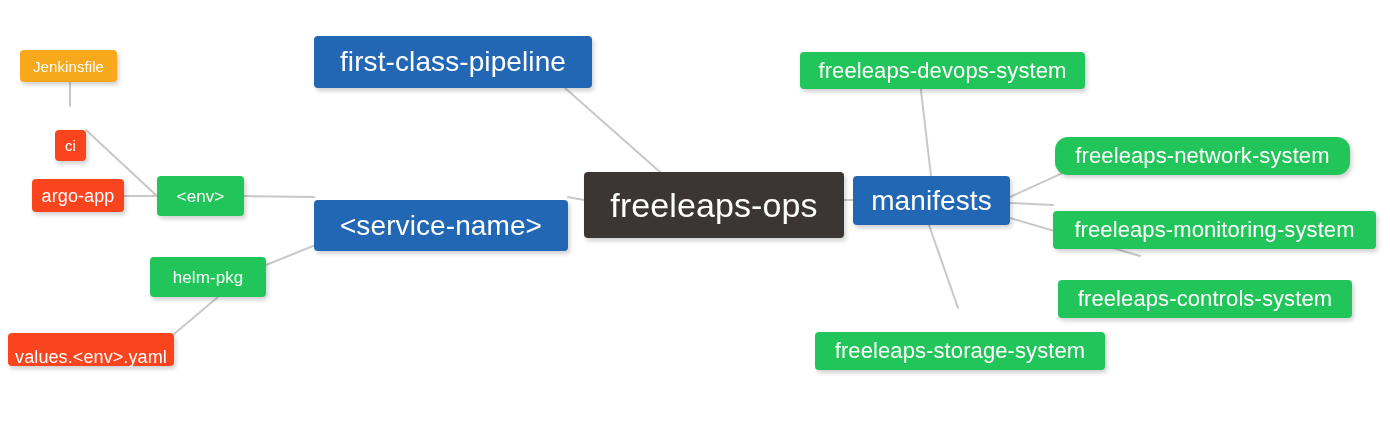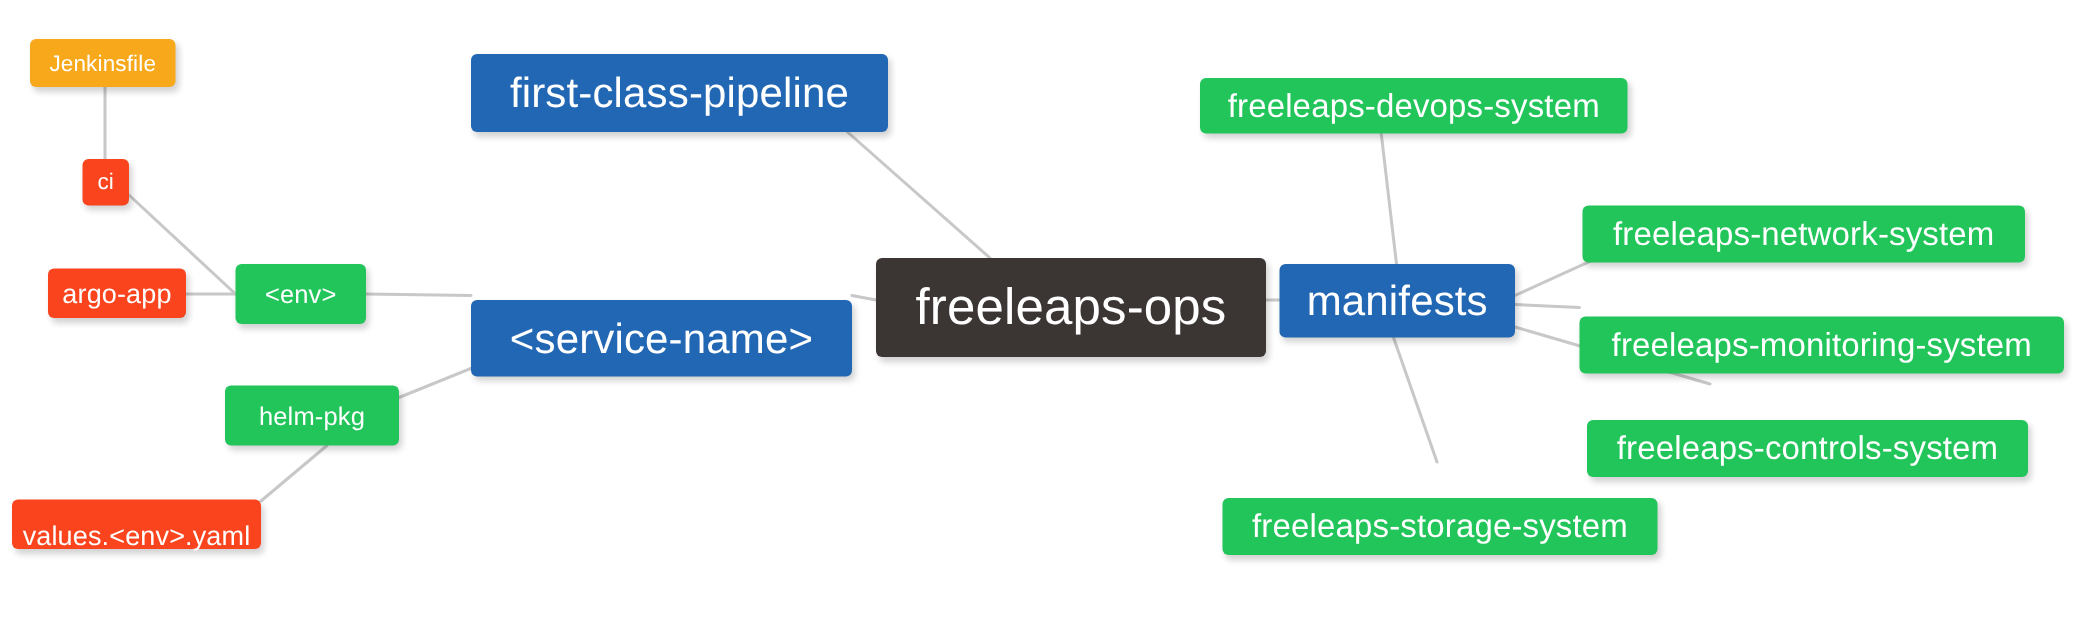--- a/index.html
+++ b/index.html
@@ -54,21 +54,21 @@
   .node-label {
     display: block;
     white-space: nowrap;
   }
   
   .tier-root   { font-size: 34px; }
   .tier-main   { font-size: 28px; }
   .tier-sub    { font-size: 17px; }
   .tier-leaf   { font-size: 22px; margin-top: 24px; }
   .tier-small  { font-size: 18px; }
-  .tier-tiny   { font-size: 15px; }
+  .tier-tiny   { font-size: 15px; margin-top: 24px; }
 </style>
 </head>
 <body>
 
 <div id="mindmap">
 
   <svg id="edge-layer" viewBox="0 0 1390 421" width="1390" height="421" xmlns="http://www.w3.org/2000/svg">
       <line x1="70" y1="58" x2="70" y2="106" class="edge" stroke="#c8c8c8"></line>
       <line x1="86" y1="130" x2="157" y2="196" class="edge" stroke="#c8c8c8"></line>
       <line x1="124" y1="196" x2="157" y2="196" class="edge" stroke="#c8c8c8"></line>
@@ -112,21 +112,21 @@
       </div>
       <div class="node tier-root" style="left: 584px; top: 172px; width: 260px; height: 66px; background: rgb(59, 54, 52);">
         <span class="node-label">freeleaps-ops</span>
       </div>
       <div class="node tier-main" style="left: 853px; top: 176px; width: 157px; height: 49px; background: rgb(33, 103, 180);">
         <span class="node-label">manifests</span>
       </div>
       <div class="node tier-leaf" style="left: 800px; top: 28px; width: 285px; height: 37px; background: rgb(34, 197, 90);">
         <span class="node-label">freeleaps-devops-system</span>
       </div>
-      <div class="node tier-leaf" style="left: 1055px; top: 113px; width: 295px; height: 38px; background: rgb(34, 197, 90);">
+      <div class="node tier-leaf" style="left: 1055px; top: 113px; width: 295px; height: 38px; background: rgb(34, 197, 90); border-radius: 13px;">
         <span class="node-label">freeleaps-network-system</span>
       </div>
       <div class="node tier-leaf" style="left: 1053px; top: 187px; width: 323px; height: 38px; background: rgb(34, 197, 90);">
         <span class="node-label">freeleaps-monitoring-system</span>
       </div>
       <div class="node tier-leaf" style="left: 1058px; top: 256px; width: 294px; height: 38px; background: rgb(34, 197, 90);">
         <span class="node-label">freeleaps-controls-system</span>
       </div>
       <div class="node tier-leaf" style="left: 815px; top: 308px; width: 290px; height: 38px; background: rgb(34, 197, 90);">
         <span class="node-label">freeleaps-storage-system</span>

